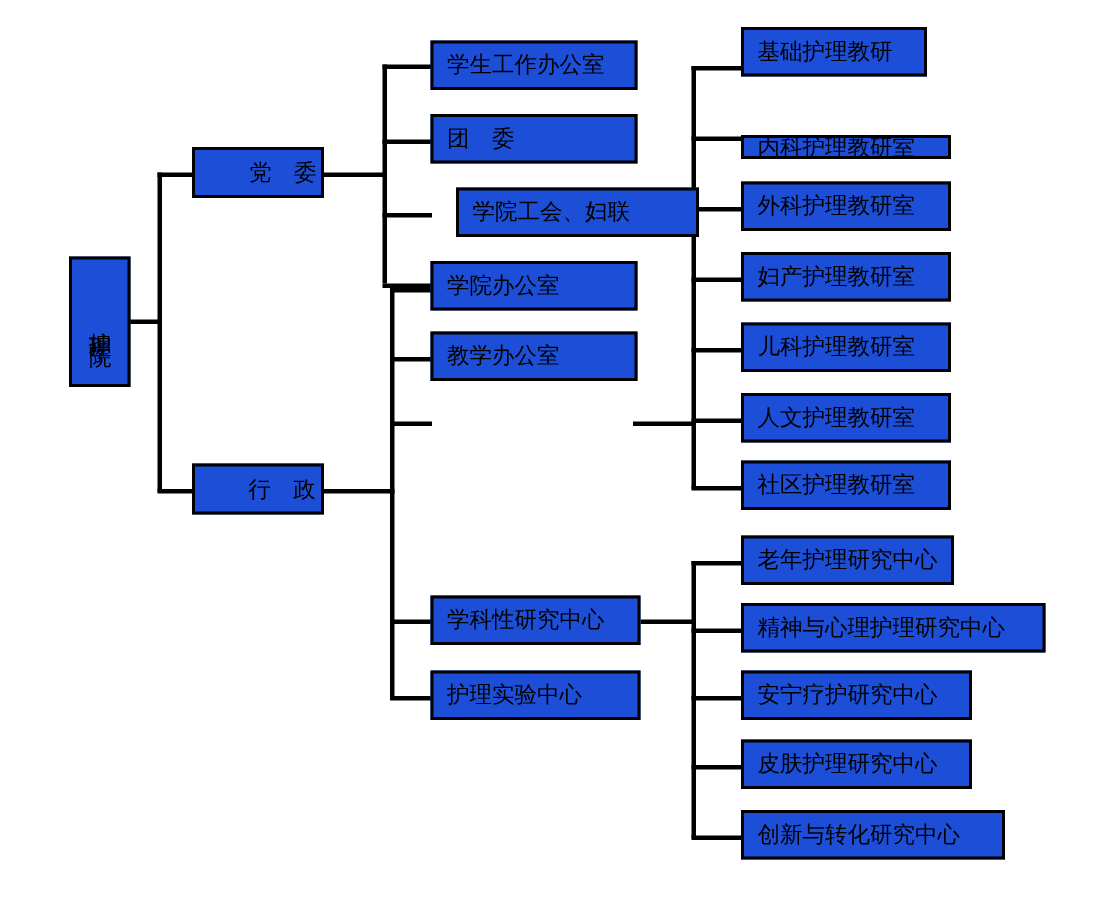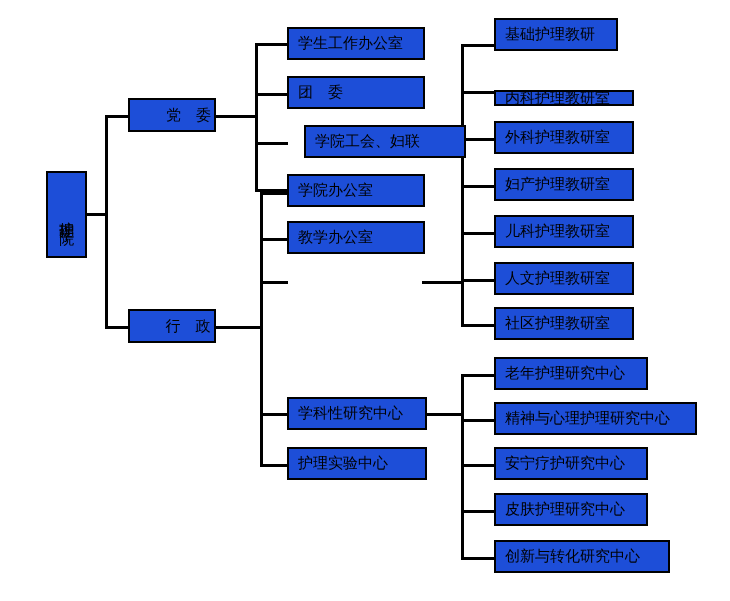--- a/index.html
+++ b/index.html
@@ -129,19 +129,19 @@
   <div class="node left-text" style="left:287px; top:447px; width:140px; height:33px;">护理实验中心</div>
 
   <div class="node left-text" style="left:494px; top:18px; width:124px; height:33px;">基础护理教研</div>
   <div class="node left-text" style="left:494px; top:74px; width:140px; height:16px;margin-top:16px;">内科护理教研室</div>
   <div class="node left-text" style="left:494px; top:121px; width:140px; height:33px;">外科护理教研室</div>
   <div class="node left-text" style="left:494px; top:168px; width:140px; height:33px;">妇产护理教研室</div>
   <div class="node left-text" style="left:494px; top:215px; width:140px; height:33px;">儿科护理教研室</div>
   <div class="node left-text" style="left:494px; top:262px; width:140px; height:33px;">人文护理教研室</div>
   <div class="node left-text" style="left:494px; top:307px; width:140px; height:33px;">社区护理教研室</div>
 
-  <div class="node left-text" style="left:494px; top:357px; width:154px; height:33px;">老年护理研究中心</div>
+  <div class="node left-text" style="left:494px; top:357px; width:142px; height:33px;">老年护理研究中心</div>
   <div class="node left-text" style="left:494px; top:402px; width:203px; height:33px;">精神与心理护理研究中心</div>
   <div class="node left-text" style="left:494px; top:447px; width:154px; height:33px;">安宁疗护研究中心</div>
   <div class="node left-text" style="left:494px; top:493px; width:154px; height:33px;">皮肤护理研究中心</div>
   <div class="node left-text" style="left:494px; top:540px; width:176px; height:33px;">创新与转化研究中心</div>
 
 </div>
 
 </body></html>

